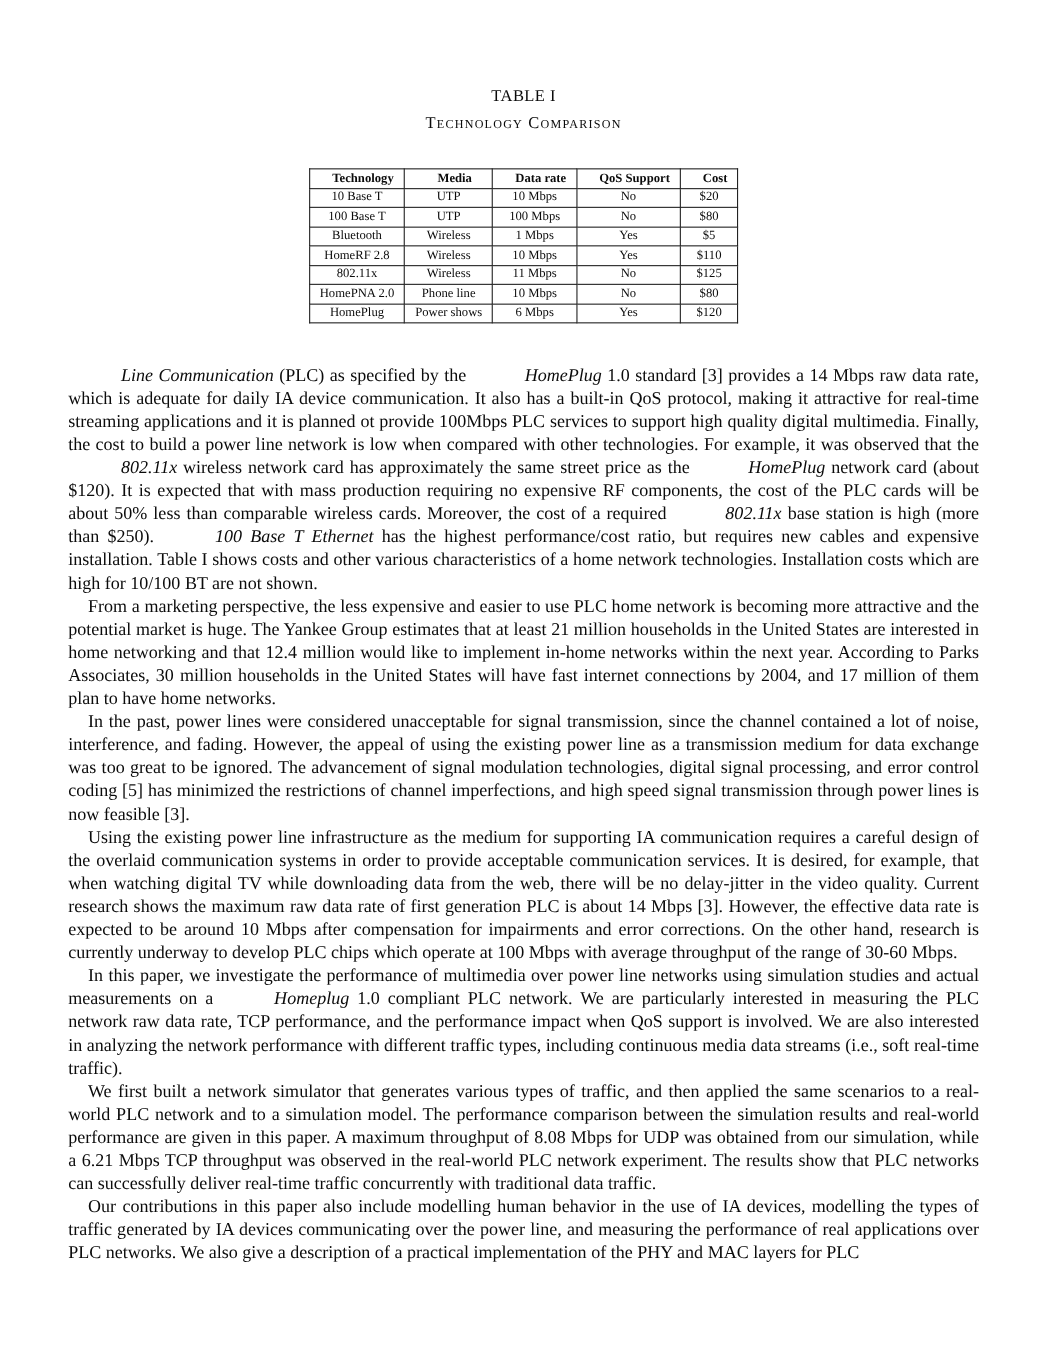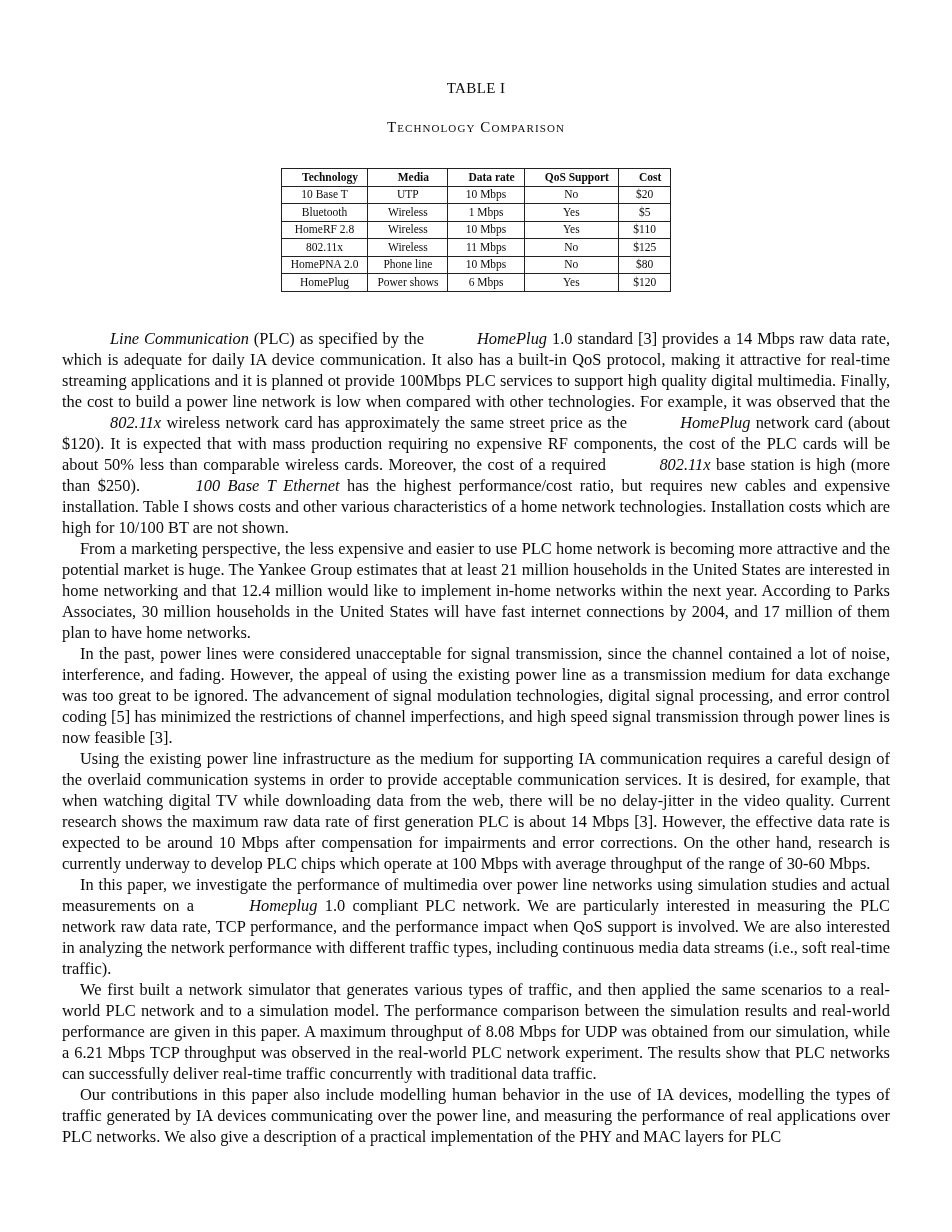--- a/index.html
+++ b/index.html
@@ -23,21 +23,21 @@
     text-align: center;
   }
   .caption-line1 {
     font-size: 15px;
     letter-spacing: 0.4px;
   }
   .caption-line2 {
     font-size: 15px;
     font-variant: small-caps;
     letter-spacing: 1.1px;
-    margin-top: 22px;
+    margin-top: 7px;
   }
   table.tech-table {
     border-collapse: collapse;
     margin: 32px auto 0 auto;
     font-size: 11.5px;
     line-height: 1.0;
   }
   table.tech-table th,
   table.tech-table td {
     border: 1px solid #222;
@@ -89,20 +89,27 @@
     </thead>
     <tbody id="table-body">
         <tr>
           <td>10 Base T</td>
           <td>UTP</td>
           <td>10 Mbps</td>
           <td>No</td>
           <td>$20</td>
         </tr>
         <tr>
+          <td>100 Base T</td>
+          <td>UTP</td>
+          <td>100 Mbps</td>
+          <td>No</td>
+          <td>$80</td>
+        </tr>
+        <tr>
           <td>Bluetooth</td>
           <td>Wireless</td>
           <td>1 Mbps</td>
           <td>Yes</td>
           <td>$5</td>
         </tr>
         <tr>
           <td>HomeRF 2.8</td>
           <td>Wireless</td>
           <td>10 Mbps</td>

